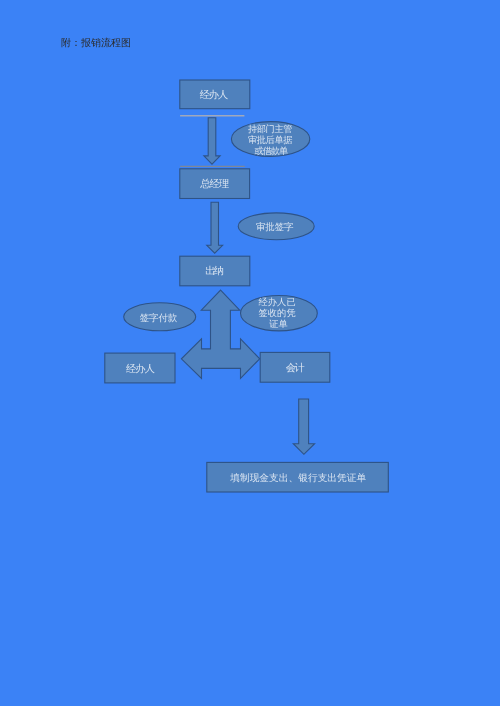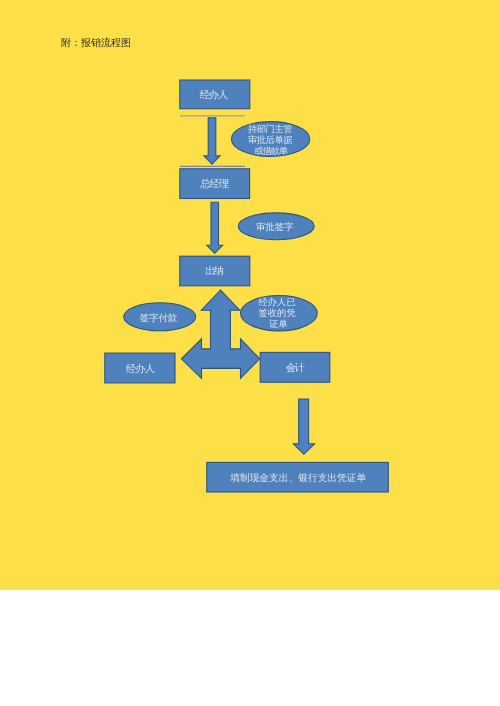--- a/index.html
+++ b/index.html
@@ -1,18 +1,18 @@
 <!DOCTYPE html>
 <html><head>
 <meta charset="utf-8">
 <title>reimbursement-flowchart</title>
 <style>
   html,body{margin:0;padding:0;}
   body{width:500px;height:706px;background:#ffffff;font-family:"Liberation Sans",sans-serif;overflow:hidden;-webkit-font-smoothing:antialiased;}
-  .page{position:relative;width:500px;height:590px;background:#fde047;}
+  .page{position:relative;width:500px;height:706px;background:#3b82f6;}
   .title{position:absolute;left:61px;top:37px;font-family:"Liberation Serif",serif;font-size:10px;line-height:12px;color:#2b2b2b;white-space:nowrap;}
   svg.flow{position:absolute;left:0;top:0;width:500px;height:706px;}
   .shape{fill:#4f81bd;stroke:#2e5387;stroke-width:1.1;}
   .hairline{stroke:#a0a8bc;stroke-width:1.6;}
   .hairline2{stroke:#7d8798;stroke-width:1.4;}
   .ntext{fill:#dce6f2;font-family:"Liberation Sans",sans-serif;font-size:10.2px;text-anchor:middle;}
   .etext{font-size:9.5px;}
   .etext3{font-size:9.2px;}
 </style>
 </head>

